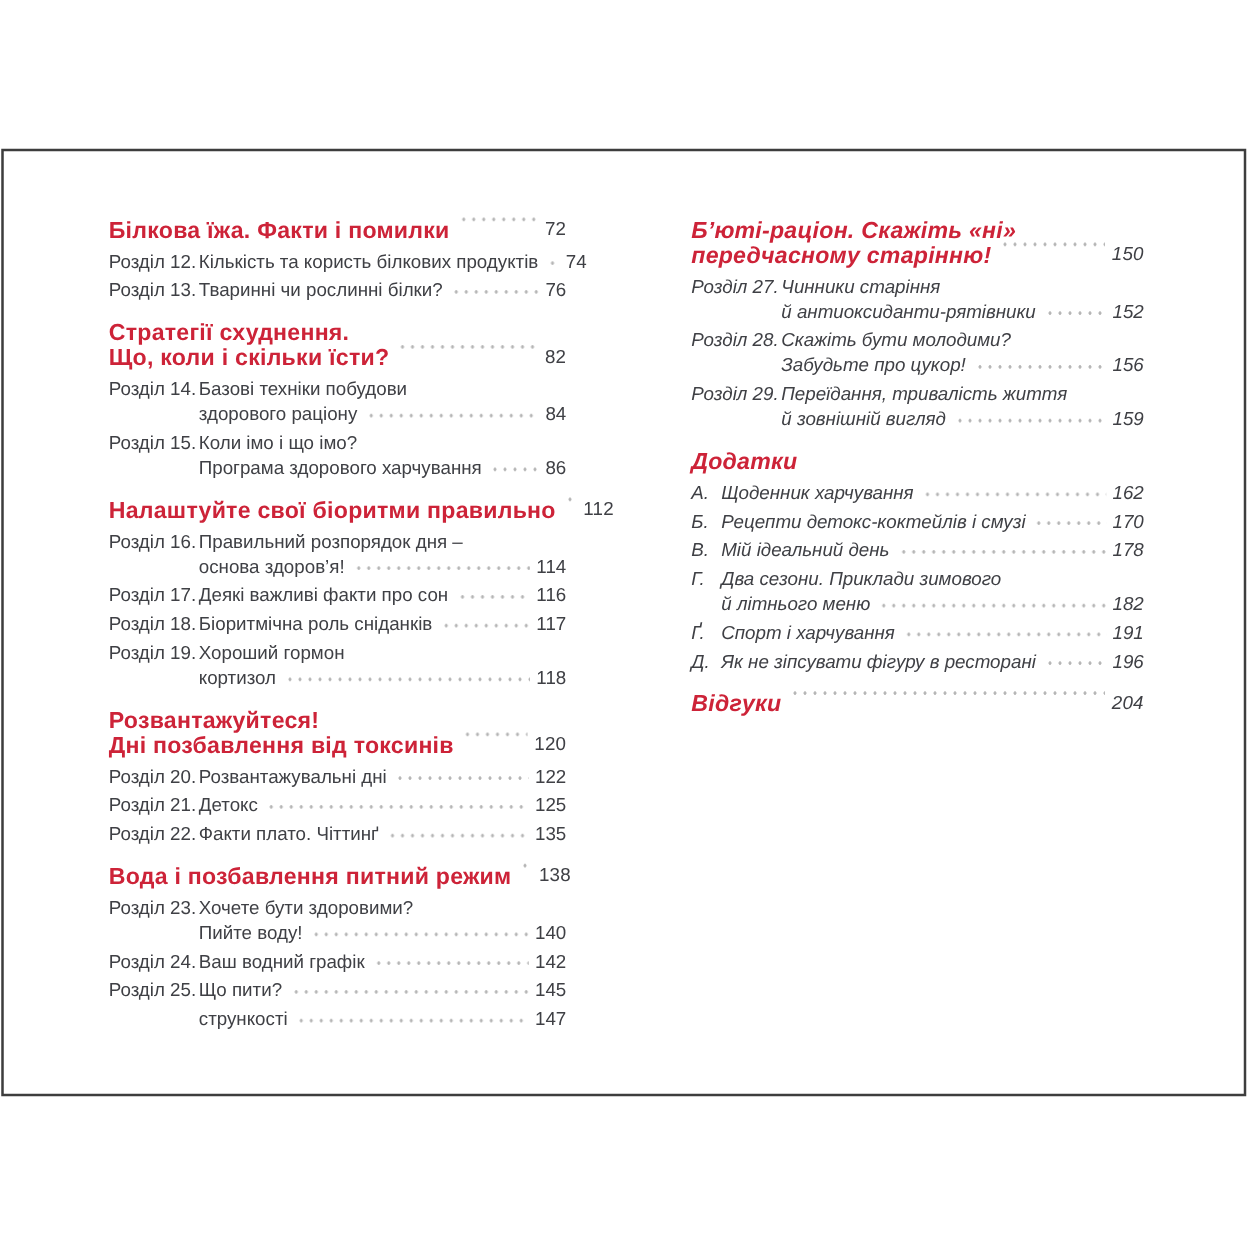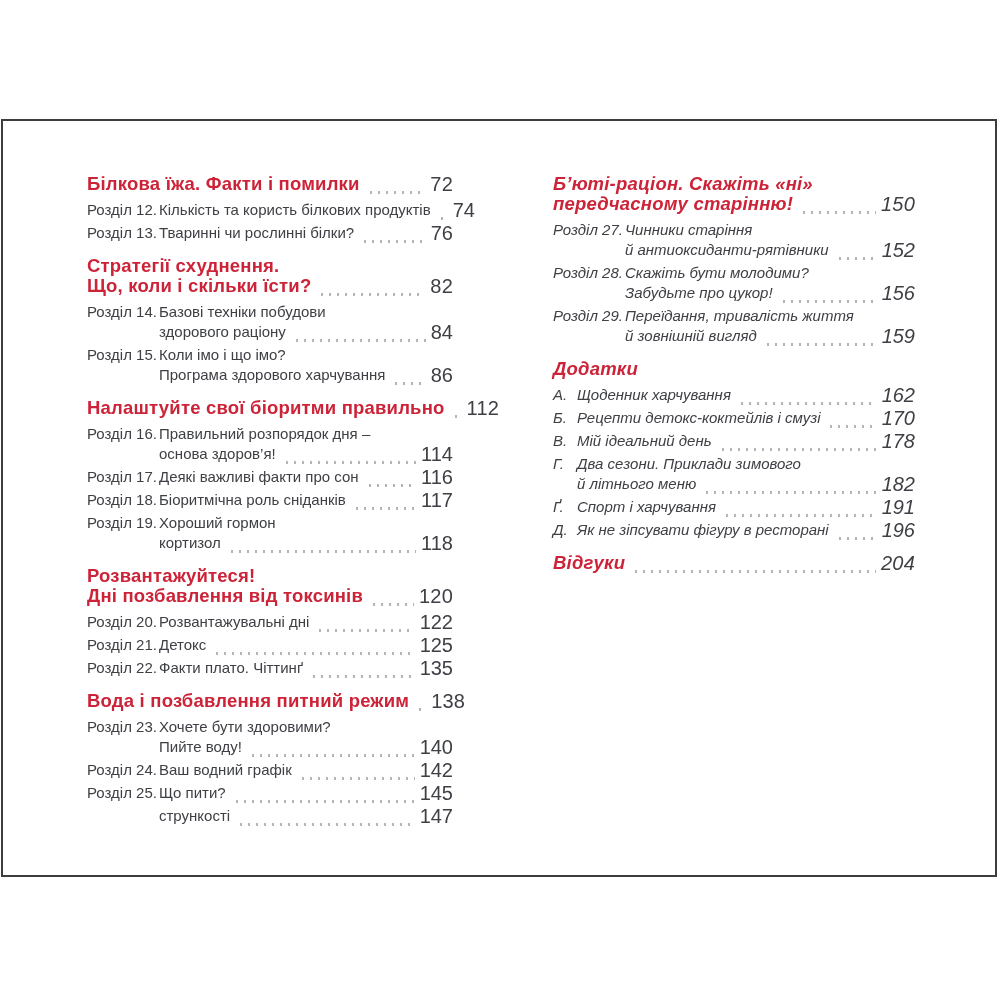--- a/index.html
+++ b/index.html
@@ -17,31 +17,31 @@
     border: 2px solid #3d3d3d;
     background: #ffffff;
     padding: 53px 0 0 84px;
   }
   .columns { display: flex; gap: 100px; }
   .col { width: 366px; flex: 0 0 auto; }
   .col.right { width: 362px; font-style: italic; }
   .section { margin-bottom: 13px; }
   .heading-block { margin-bottom: 6px; }
   .hline {
-    display: flex; align-items: flex-end;
+    display: flex; align-items: flex-start;
     color: #cd2338;
     font-weight: 700;
     font-size: 18.5px;
     line-height: 20px;
     letter-spacing: 0.2px;
     white-space: nowrap;
   }
   .entry { margin-bottom: 3px; }
   .line {
-    display: flex; align-items: flex-end;
+    display: flex; align-items: center;
     font-size: 15px;
     line-height: 20px;
     color: #3f4045;
     white-space: nowrap;
   }
   .lbl { flex: 0 0 72px; }
   .lbl.narrow { flex: 0 0 24px; }
   .indent { flex: 0 0 72px; }
   .indent.narrow { flex: 0 0 24px; }
   .txt { white-space: nowrap; }
@@ -50,21 +50,21 @@
     height: 3px;
     margin: 0 5px 0 7px;
     background-image: radial-gradient(circle, #b5b5b5 1.15px, rgba(0,0,0,0) 1.35px);
     background-size: 8px 3px;
     background-repeat: repeat-x;
     background-position: 0 50%;
     min-width: 10px;
   }
   .pg {
     color: #3f4045;
-    font-size: 20px;
+    font-size: 15px;
     font-weight: 400;
     flex: 0 0 auto;
   }
 </style>
 </head>
 <body>
 
 <div class="page">
   <div class="columns" id="toc-root">
       <div class="col left">

